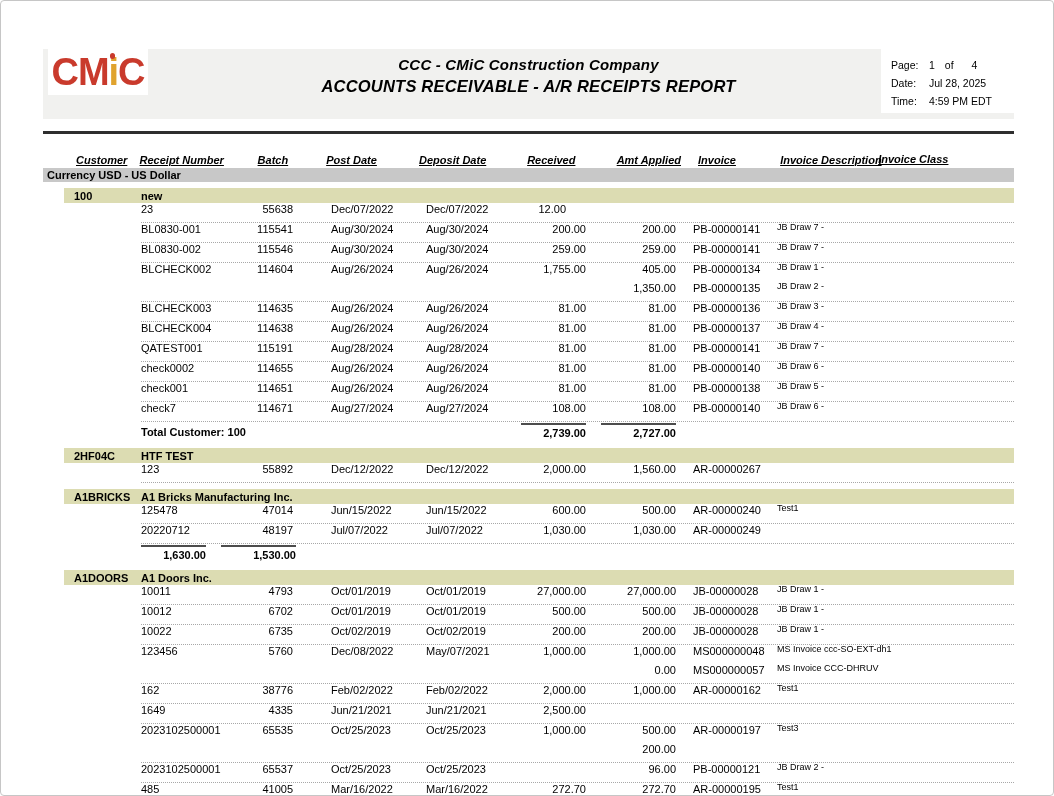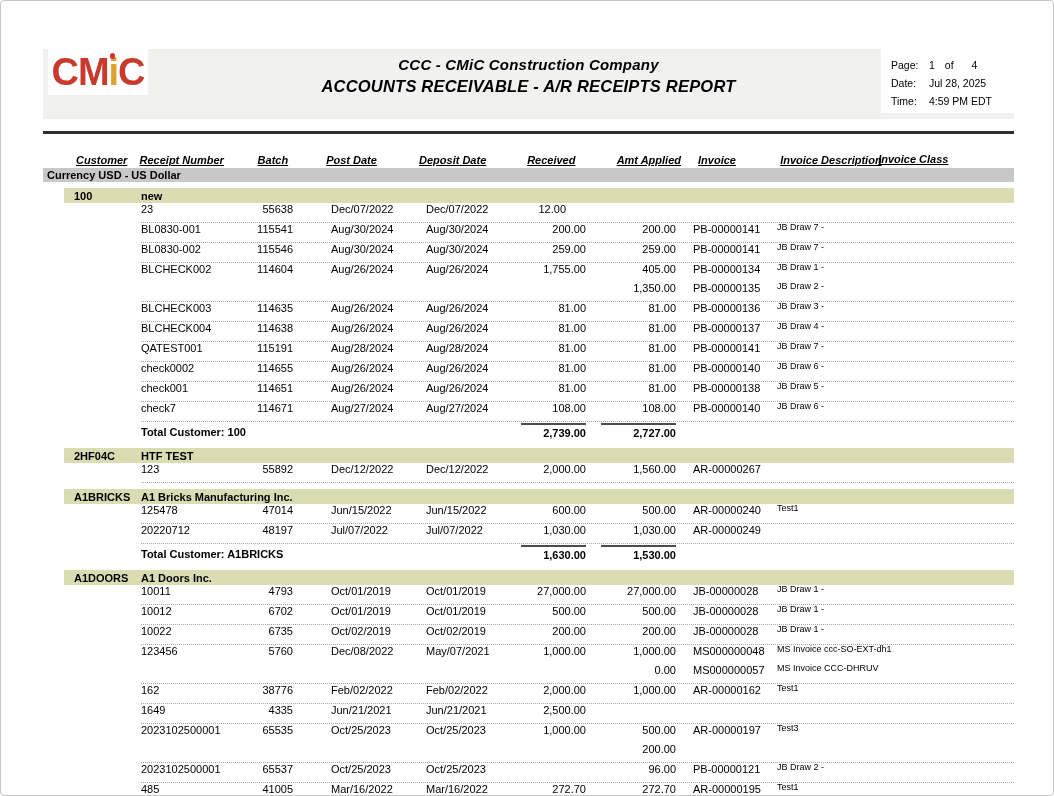--- a/index.html
+++ b/index.html
@@ -384,21 +384,20 @@
     <span class="c-invoice">AR-00000249</span>
     <span class="c-desc"></span>
     <span class="c-class"></span>
   </div>
               </div>
   </div>
           </div>
   <div class="total-row">
     <div class="c-cust"></div>
     <div class="total-body">
-      <span class="t-label">Total Customer: A1BRICKS</span>
       <span class="t-received">1,630.00</span>
       <span class="t-applied">1,530.00</span>
       <span class="t-rest"></span>
     </div>
   </div>
         </div>
         <div class="group">
     <div class="band">
       <span class="b-code">A1DOORS</span>
       <span class="b-name">A1 Doors Inc.</span>

